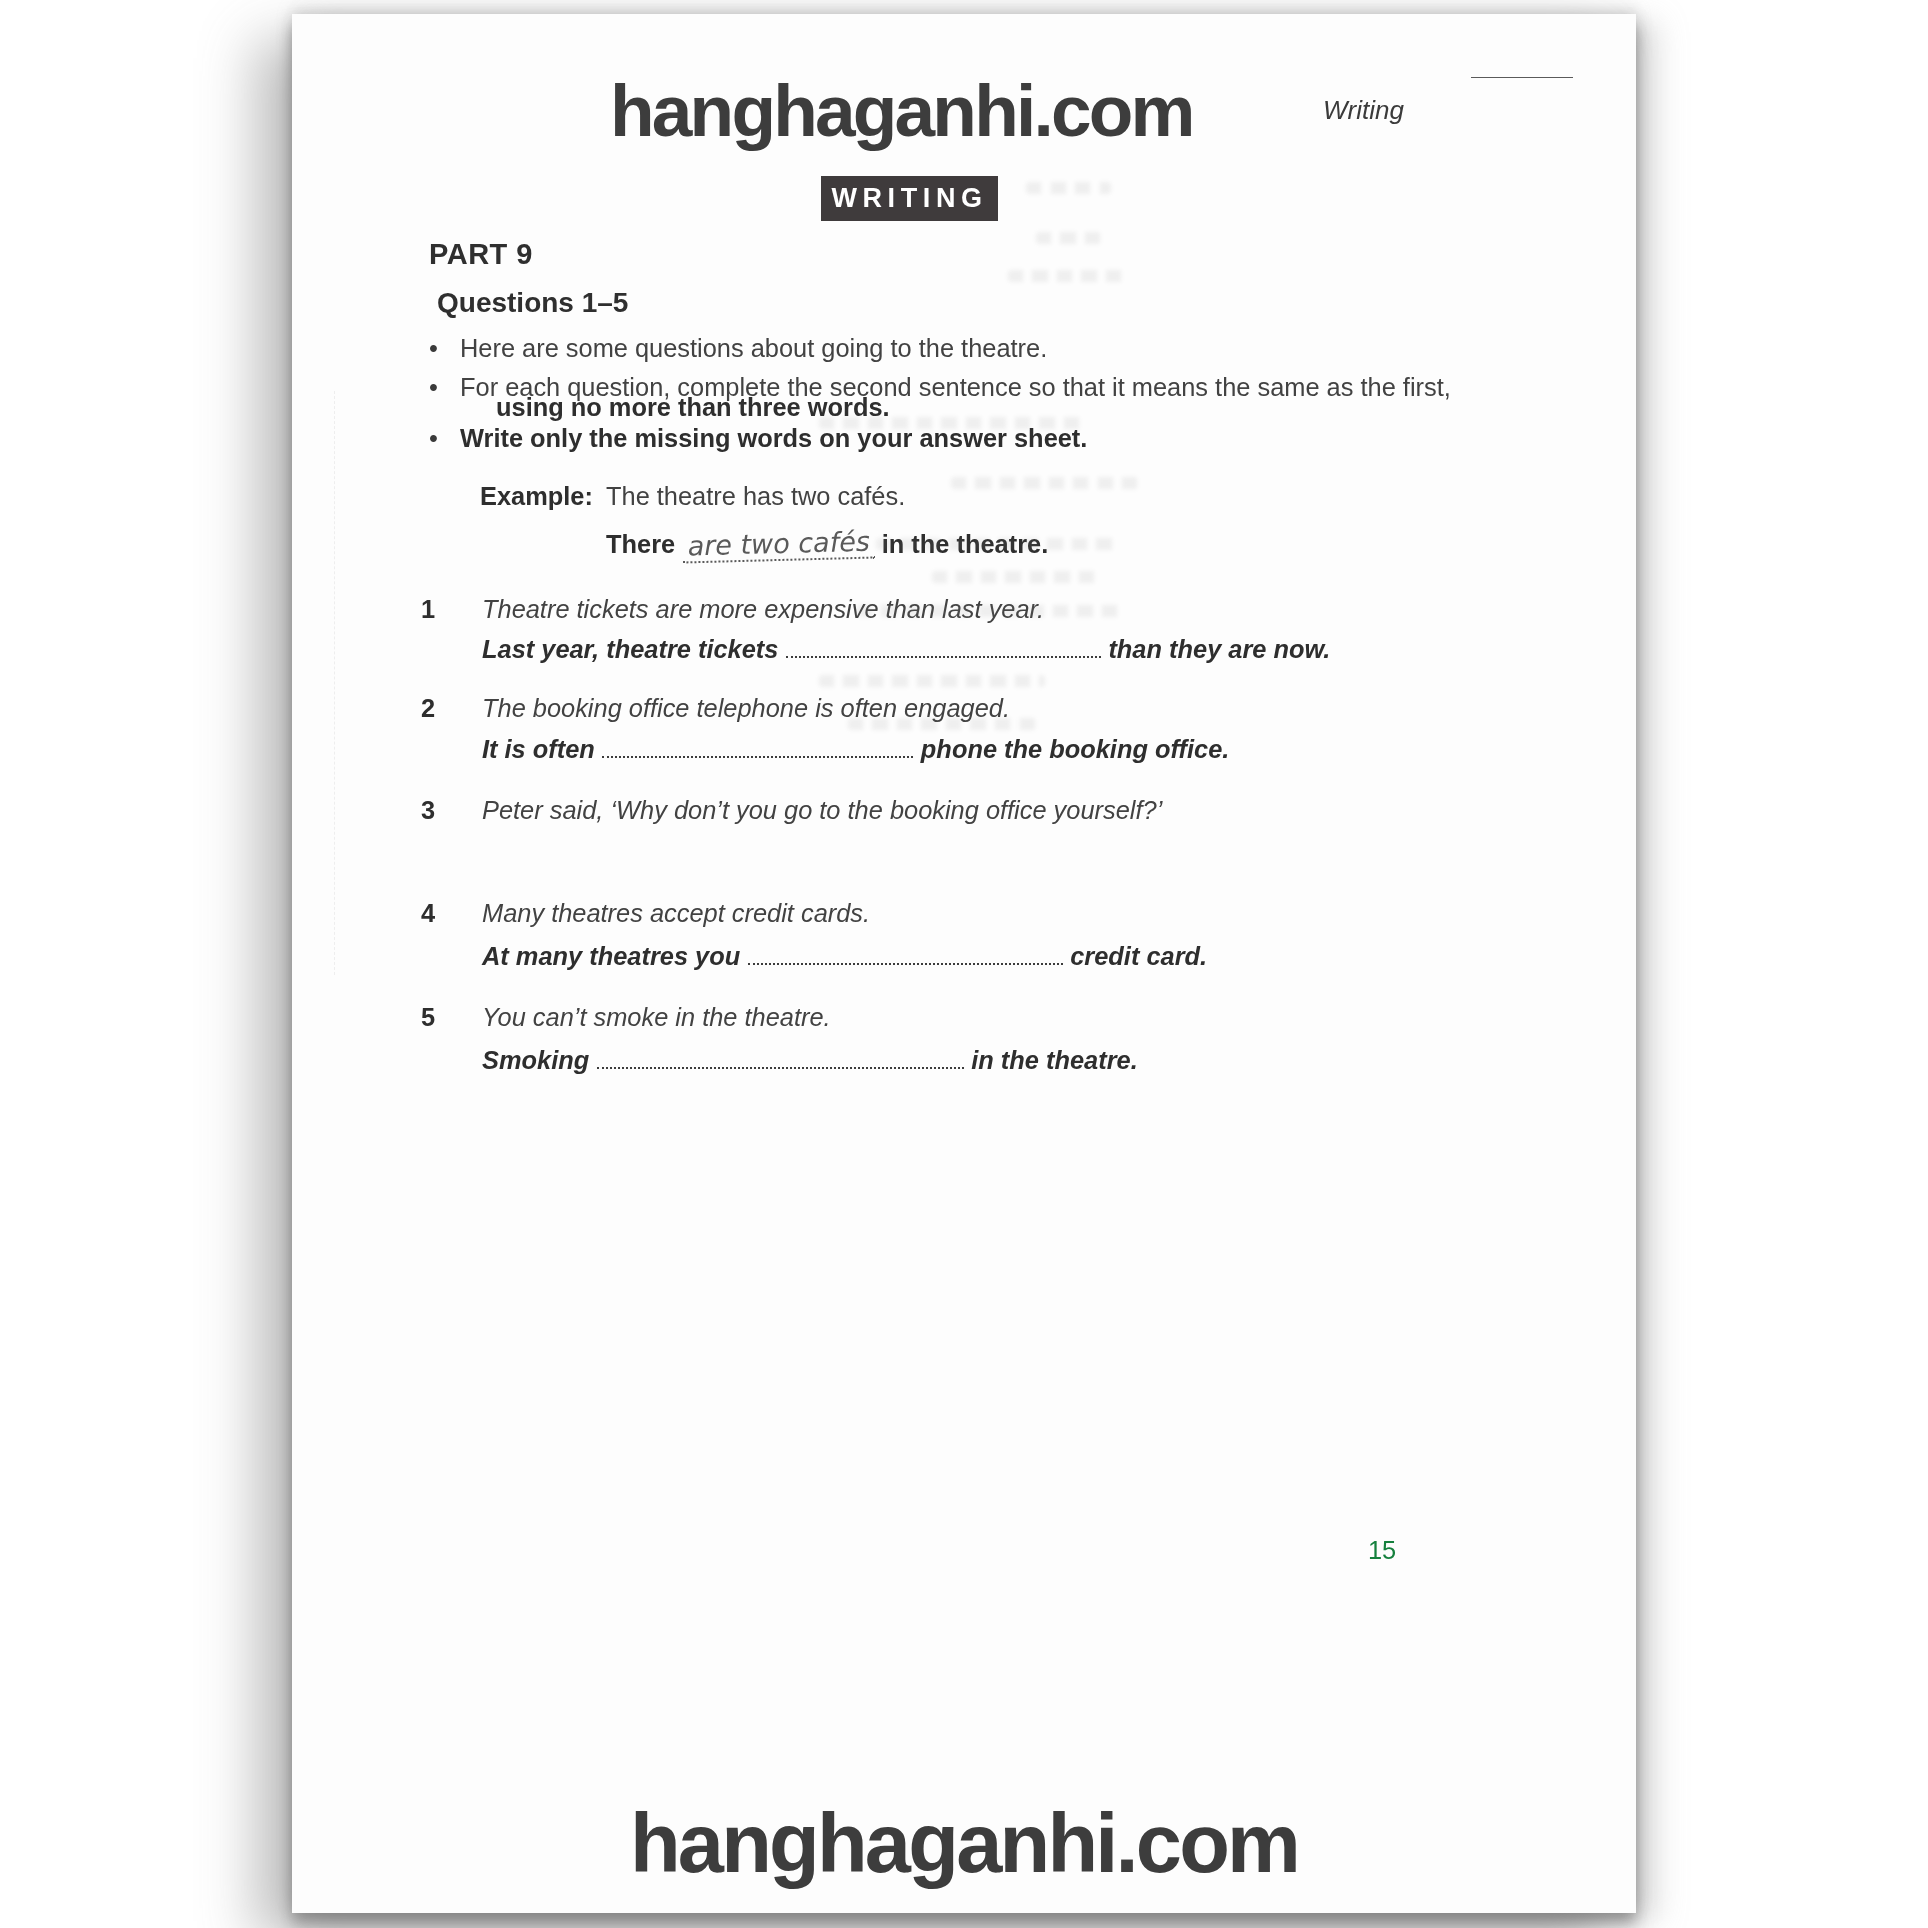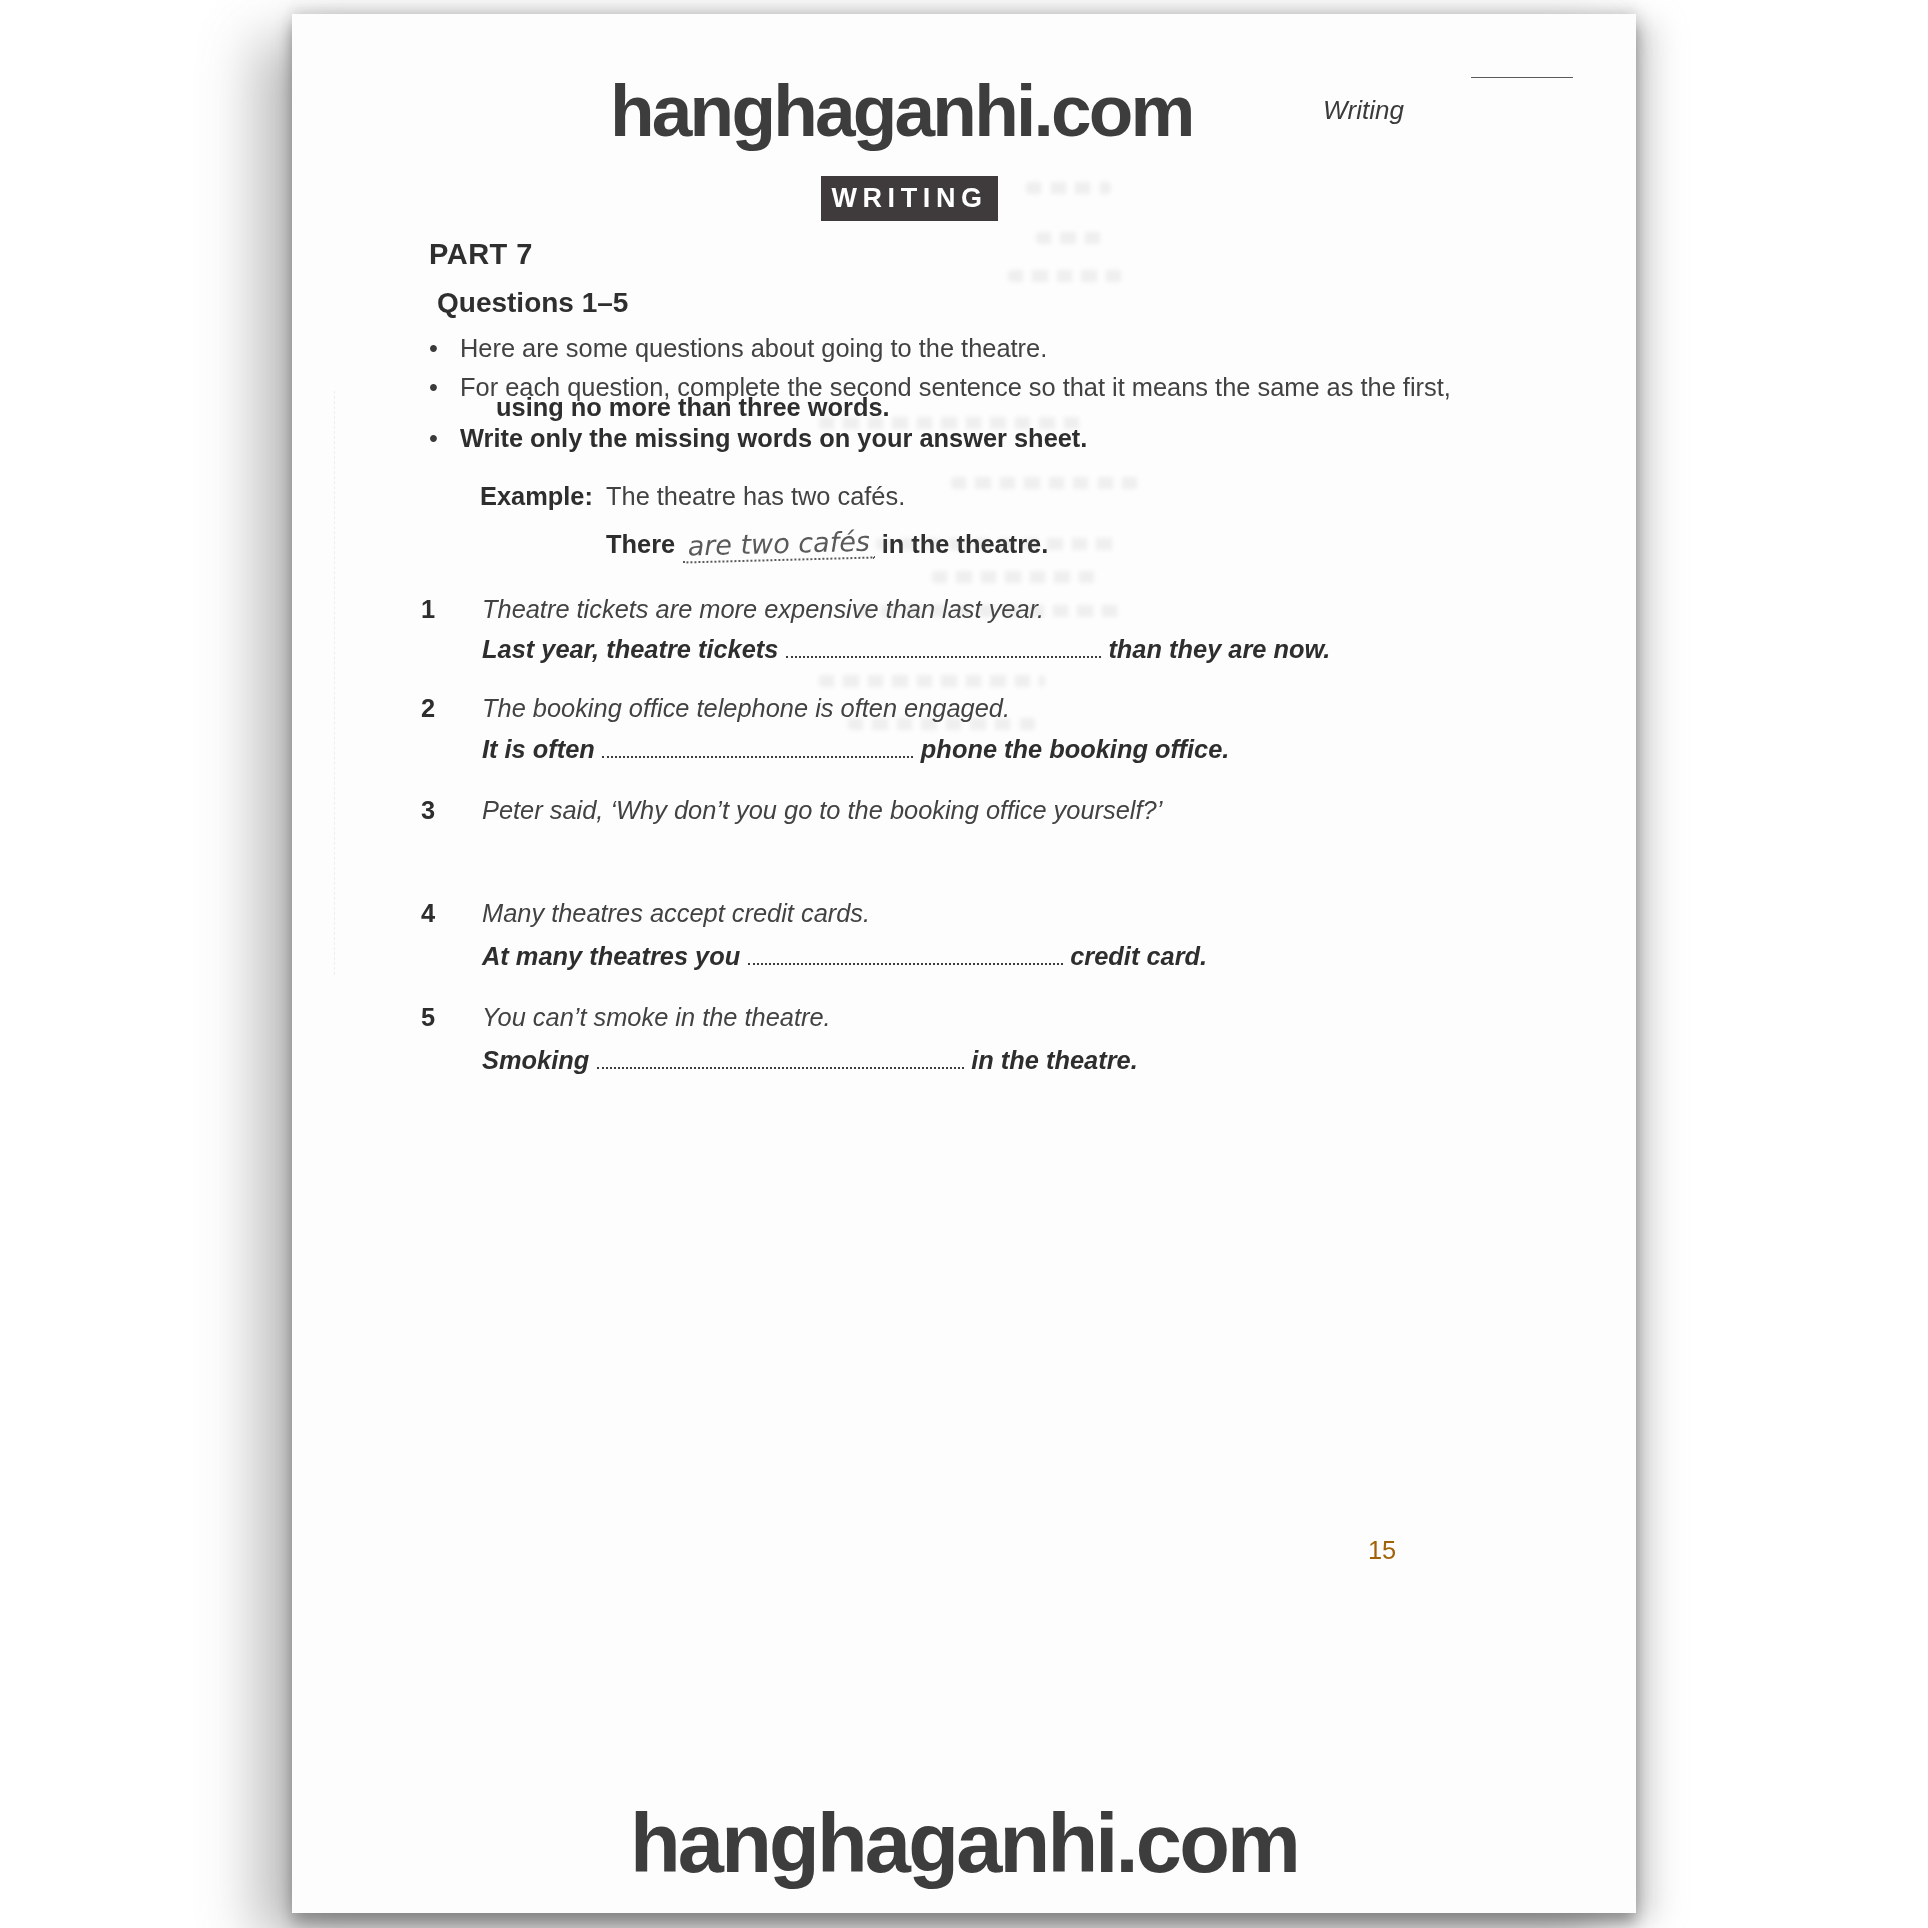--- a/index.html
+++ b/index.html
@@ -88,21 +88,21 @@
     border-bottom: 2.8px dotted #3c3c3c;
     margin: 0 7.5px;
   }
   .d335 { width: 315px; }
   .d330 { width: 311px; }
   .d390 { width: 367px; }
 
   .qnum { position: absolute; left: 129px; font-size: 25.4px; font-weight: bold; color: #2e2e2e; }
   .qline { position: absolute; left: 190px; font-style: italic; }
 
-  .page-number { left: 1076px; top: 1522px; font-size: 25.4px; color: #a16207; }
+  .page-number { left: 1076px; top: 1522px; font-size: 25.4px; color: #15803d; }
 
   
   .bleed {
     position: absolute;
     height: 12.2px;
     background: repeating-linear-gradient(90deg,
       rgba(130,130,130,0.8) 0 15px, rgba(130,130,130,0) 15px 24.5px);
     opacity: 0.14;
     filter: blur(1.9px);
     border-radius: 3.8px;
@@ -121,21 +121,21 @@
 
   <div class="page">
 
     <div class="abs wm wm-top">hanghaganhi.com</div>
 
     <div class="abs running-head">Writing</div>
     <div class="abs corner-rule"></div>
 
     <div class="abs banner">WRITING</div>
 
-    <div class="abs part-title">PART 7</div>
+    <div class="abs part-title">PART 9</div>
     <div class="abs q-range">Questions 1–5</div>
 
     <div class="abs txt bullet-row i1">
       <span class="marker">•</span><span>Here are some questions about going to the theatre.</span>
     </div>
     <div class="abs txt bullet-row i2">
       <span class="marker">•</span><span>For each question, complete the second sentence so that it means the same as the first,</span>
     </div>
     <div class="abs txt i2b">
       <span class="b">using no more than three words.</span>

